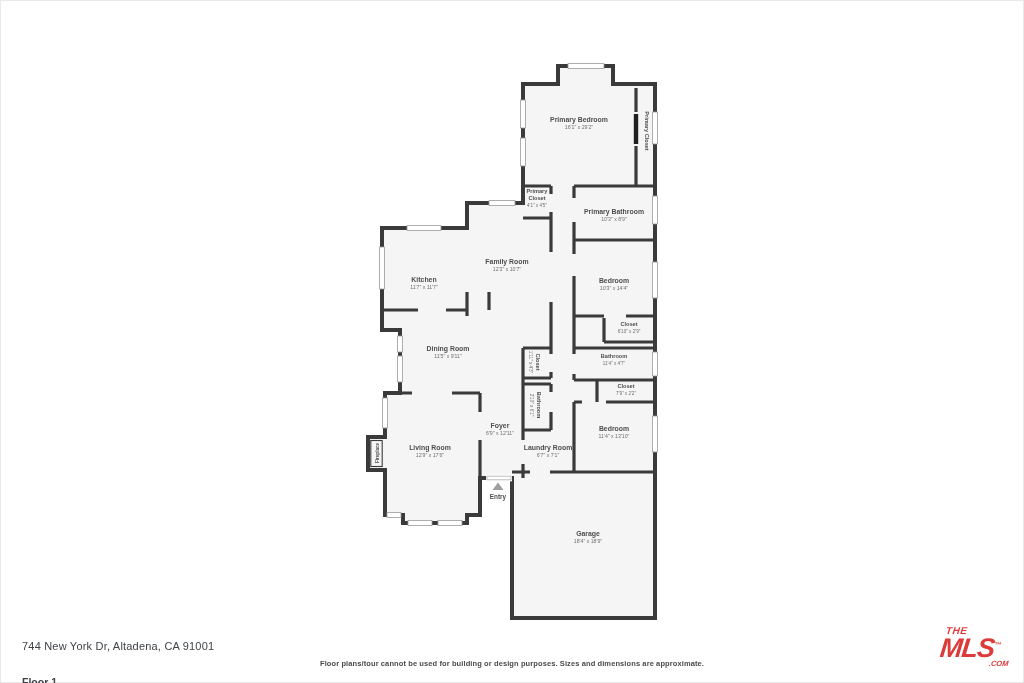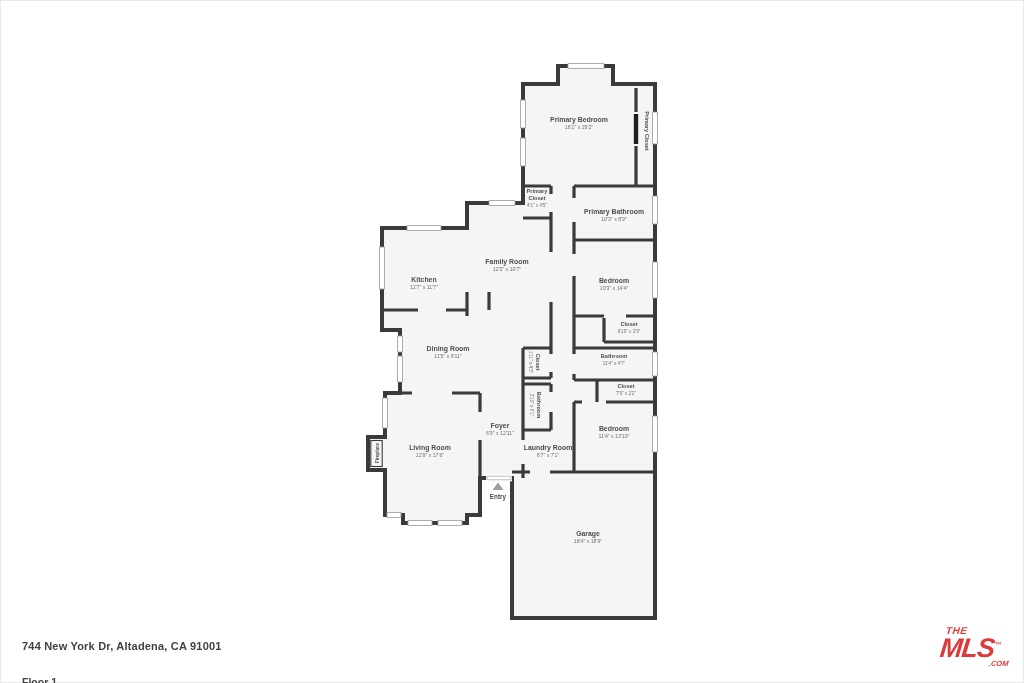--- a/index.html
+++ b/index.html
@@ -1,20 +1,20 @@
 <!DOCTYPE html>
 <html><head>
 <meta charset="utf-8">
 <style>
   html,body{margin:0;padding:0;background:#fff;}
   #stage{position:relative;width:1024px;height:683px;background:#ffffff;overflow:hidden;
          font-family:"Liberation Sans", sans-serif;box-shadow:inset 0 0 0 1px #e9e9e9;}
   #plan-svg{position:absolute;left:0;top:0;width:1024px;height:683px;}
   .footer-left{position:absolute;left:22px;top:640px;color:#3e4247;}
-  .addr{font-size:11px;font-weight:700;letter-spacing:.2px;}
+  .addr{font-size:11px;font-weight:400;letter-spacing:.2px;}
   .floor{font-size:10.5px;font-weight:700;margin-top:24px;}
   .disclaimer{position:absolute;left:0;top:659px;width:100%;text-align:center;
               font-size:7.5px;font-weight:700;color:#4a4a4a;letter-spacing:.1px;}
   .logo{position:absolute;right:14px;top:626px;width:70px;height:46px;color:#dd3a3a;
         transform:skewX(-6deg);text-align:left;line-height:1;}
   .logo-the{font-size:10px;font-weight:800;font-style:italic;margin-left:4px;letter-spacing:.5px;}
   .logo-mls{font-size:27px;font-weight:800;font-style:italic;letter-spacing:-1px;margin-top:-1px;}
   .logo-mls sup{font-size:7px;font-style:normal;vertical-align:super;letter-spacing:0;}
   .logo-com{font-size:7.5px;font-weight:800;font-style:italic;text-align:right;margin-top:-2px;}
   text{font-family:"Liberation Sans", sans-serif;}
@@ -154,20 +154,21 @@
           <text x="588" y="543.2" text-anchor="middle" font-size="5.2" font-weight="400" fill="#707070">18'4" x 18'9"</text>
         </g>
       </g>
   </svg>
 
   <div class="footer-left">
     <div class="addr">744 New York Dr, Altadena, CA 91001</div>
     <div class="floor">Floor 1</div>
   </div>
 
+  <div class="disclaimer">Floor plans/tour cannot be used for building or design purposes. Sizes and dimensions are approximate.</div>
 
   <div class="logo">
     <div class="logo-the">THE</div>
     <div class="logo-mls"><span>MLS</span><sup>™</sup></div>
     <div class="logo-com">.COM</div>
   </div>
 
 </div>
 
 </body></html>

